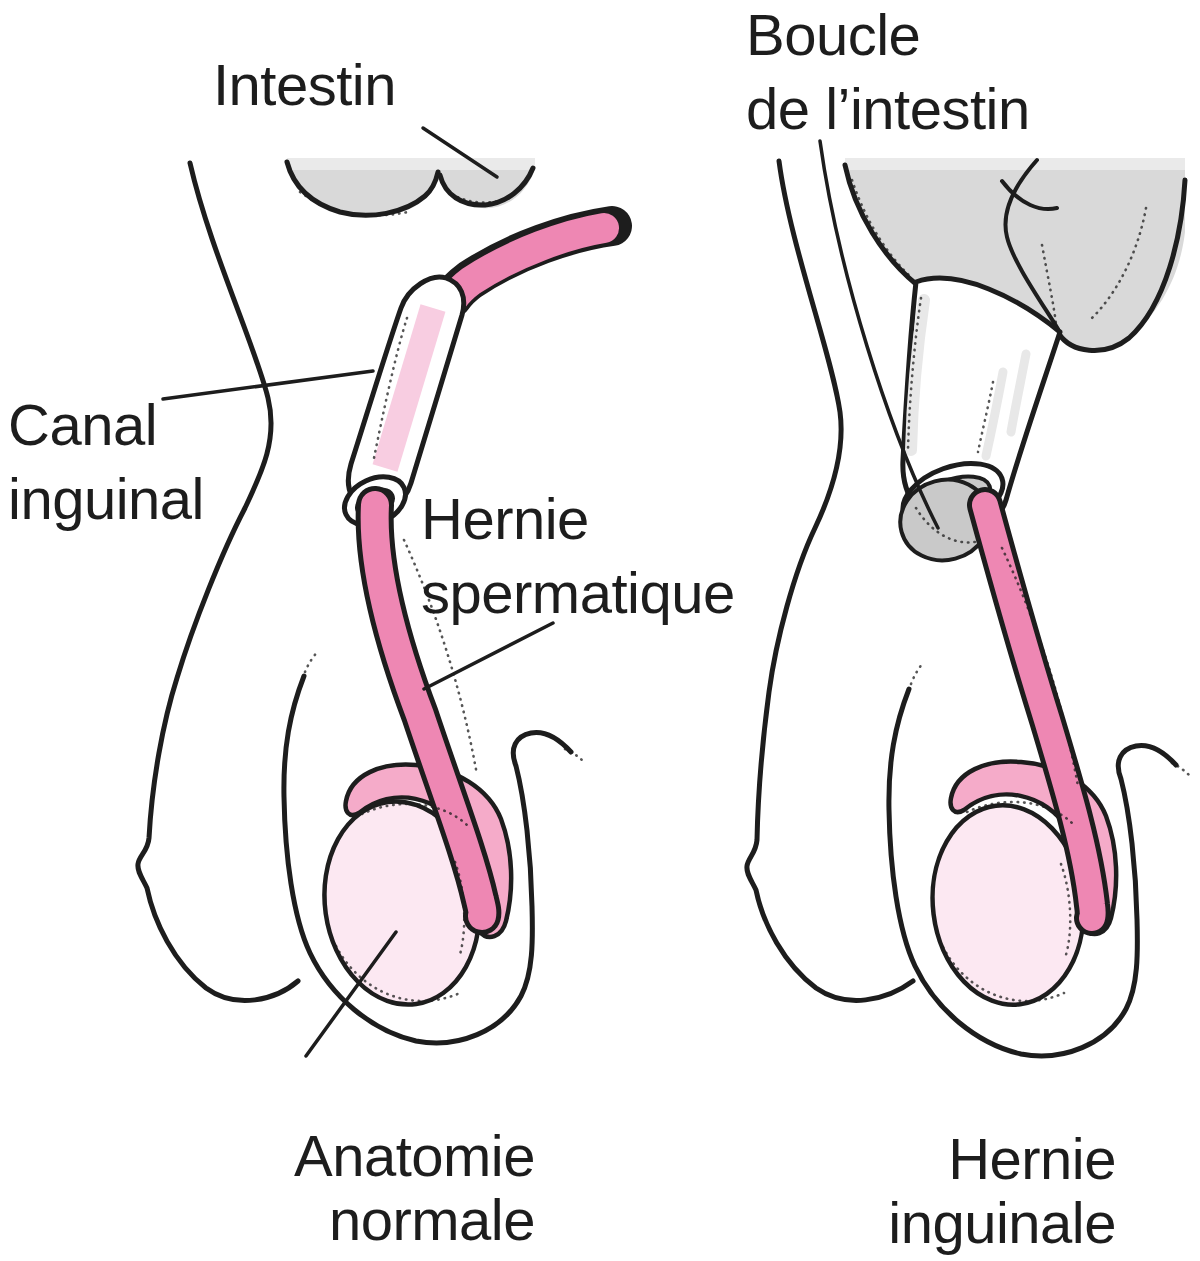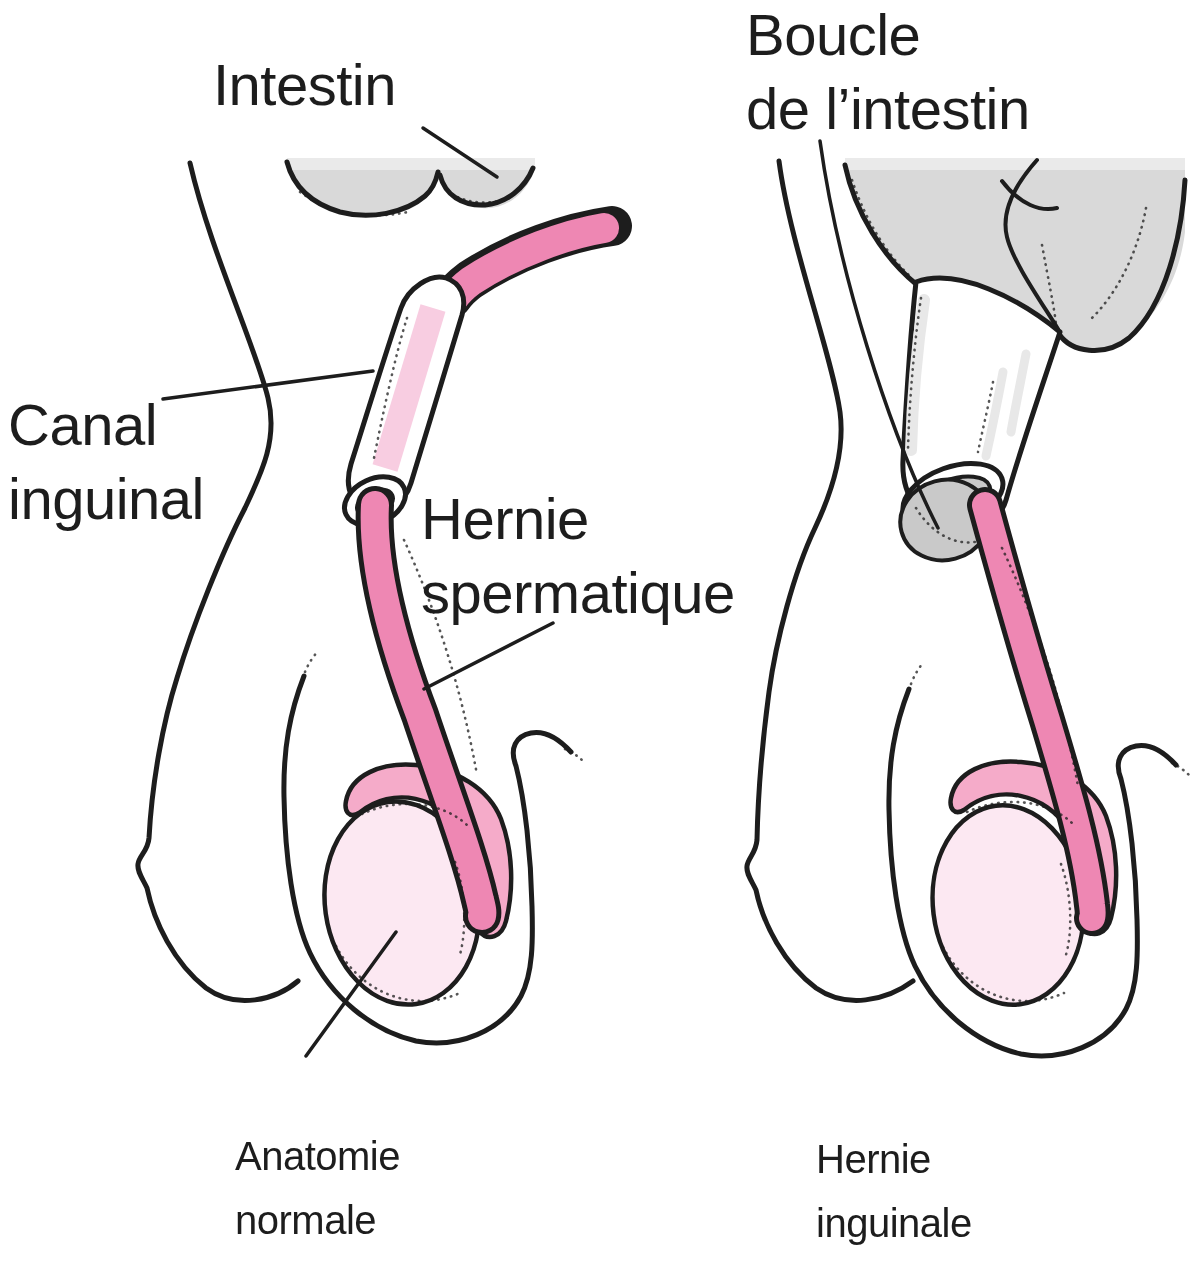--- a/index.html
+++ b/index.html
@@ -37,22 +37,22 @@
   .stip{fill:none;stroke:var(--ink);stroke-width:2.6;stroke-linecap:round;
         stroke-dasharray:.5 6;opacity:.75;}
   .shade{fill:none;stroke:#e8e8e8;stroke-width:9;stroke-linecap:round;}
   .shade-w{stroke-width:12;}
   
   .lbl{
     position:absolute;font-size:58px;line-height:74px;white-space:pre-line;
     color:var(--ink);letter-spacing:-0.5px;
   }
   .cap{
-    position:absolute;font-size:40px;line-height:64px;white-space:pre-line;
-    color:var(--ink);text-align:left;width:300px;letter-spacing:-0.5px;
+    position:absolute;font-size:58px;line-height:64px;white-space:pre-line;
+    color:var(--ink);text-align:right;width:300px;letter-spacing:-0.5px;
   }
 </style>
 </head>
 <body>
 
 <div class="stage">
 
   <svg width="1200" height="1261" viewBox="0 0 1200 1261" aria-hidden="true">
 
     <rect x="0" y="0" width="1200" height="1261" fill="#ffffff"></rect>

